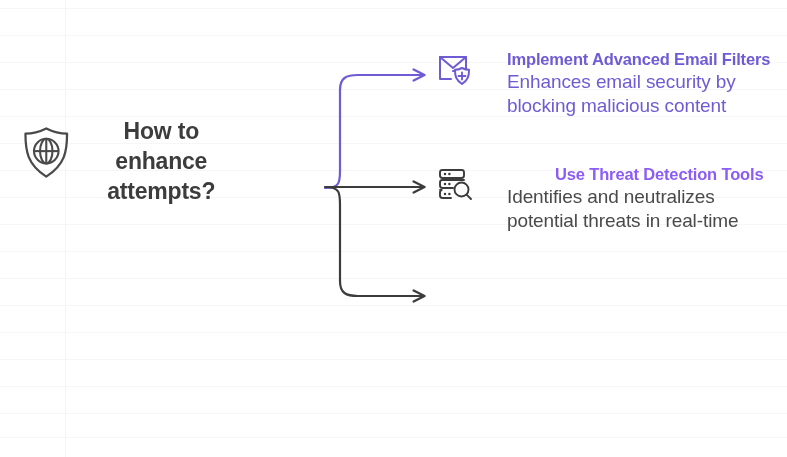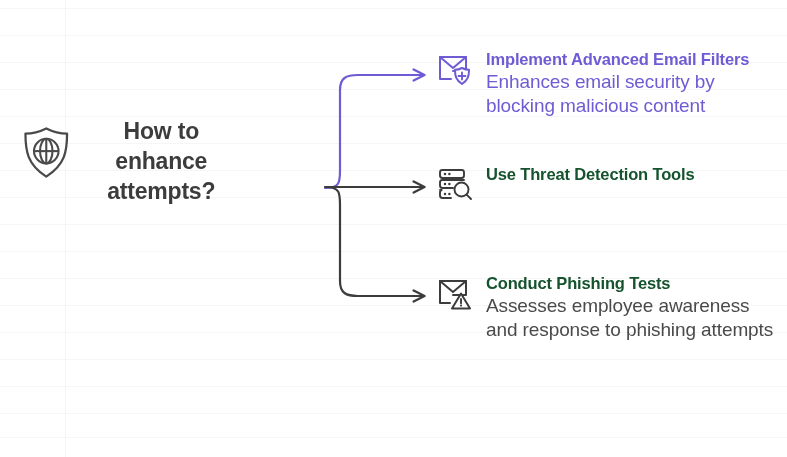--- a/index.html
+++ b/index.html
@@ -67,20 +67,21 @@
     width: 787px;
     height: 457px;
     pointer-events: none;
   }
 
   
   .branch {
     position: absolute;
     display: flex;
     align-items: flex-start;
+    gap: 21px;
   }
   .branch-icon {
     flex: 0 0 auto;
     width: 40px;
     height: 40px;
     margin-right: 10px;
     margin-top: 1px;
   }
   .branch-text {
     flex: 1 1 auto;
@@ -92,21 +93,21 @@
     letter-spacing: -0.15px;
   }
   .branch-desc {
     font-size: 19px;
     line-height: 24px;
     font-weight: normal;
     letter-spacing: -0.1px;
   }
   .accent .branch-title,
   .accent .branch-desc { color: #6f5bd4; }
-  .neutral .branch-title { color: #14532d; }
+  .neutral .branch-title { color: #8b5cf6; margin-left: 48px; }
   .neutral .branch-desc  { color: #4a4a4a; }
 
   #branch-0 { left: 436px; top: 48px;  width: 345px; }
   #branch-1 { left: 436px; top: 163px; width: 345px; }
   #branch-2 { left: 436px; top: 272px; width: 345px; }
 </style>
 </head>
 <body>
 
 <div id="canvas">
@@ -192,30 +193,18 @@
       <circle cx="13.4" cy="10" r="1.25" fill="#3c3c3c"></circle>
       <circle cx="9" cy="20" r="1.25" fill="#3c3c3c"></circle>
       <circle cx="13.4" cy="20" r="1.25" fill="#3c3c3c"></circle>
       <circle cx="9" cy="30" r="1.25" fill="#3c3c3c"></circle>
       <circle cx="13.4" cy="30" r="1.25" fill="#3c3c3c"></circle>
       <circle cx="25.5" cy="25.5" r="7" stroke="#3c3c3c" stroke-width="1.9" fill="#ffffff"></circle>
       <line x1="30.6" y1="30.6" x2="35" y2="35" stroke="#3c3c3c" stroke-width="1.9" stroke-linecap="round"></line>
     </svg>
     <div class="branch-text">
       <div class="branch-title">Use Threat Detection Tools</div>
+      <div class="branch-desc">Identifies and neutralizes potential threats in real-time</div>
     </div>
   </div>
 
-  <div class="branch neutral" id="branch-2">
-    <svg class="branch-icon" viewBox="0 0 40 40" fill="none">
-      <path d="M4 8 H30 V22 H17 M4 8 V30 H14" stroke="#3c3c3c" stroke-width="2" stroke-linecap="round" stroke-linejoin="round" fill="none"></path>
-      <path d="M4 8 L17 19 L30 8" stroke="#3c3c3c" stroke-width="2" stroke-linecap="round" stroke-linejoin="round" fill="none"></path>
-      <path d="M25 20.5 L34 35.5 H16 Z" stroke="#3c3c3c" stroke-width="2" stroke-linejoin="round" fill="#ffffff"></path>
-      <line x1="25" y1="26" x2="25" y2="30.2" stroke="#3c3c3c" stroke-width="1.9" stroke-linecap="round"></line>
-      <circle cx="25" cy="32.6" r="1.05" fill="#3c3c3c"></circle>
-    </svg>
-    <div class="branch-text">
-      <div class="branch-title">Conduct Phishing Tests</div>
-      <div class="branch-desc">Assesses employee awareness and response to phishing attempts</div>
-    </div>
-  </div>
 
 </div>
 
 </body></html>

